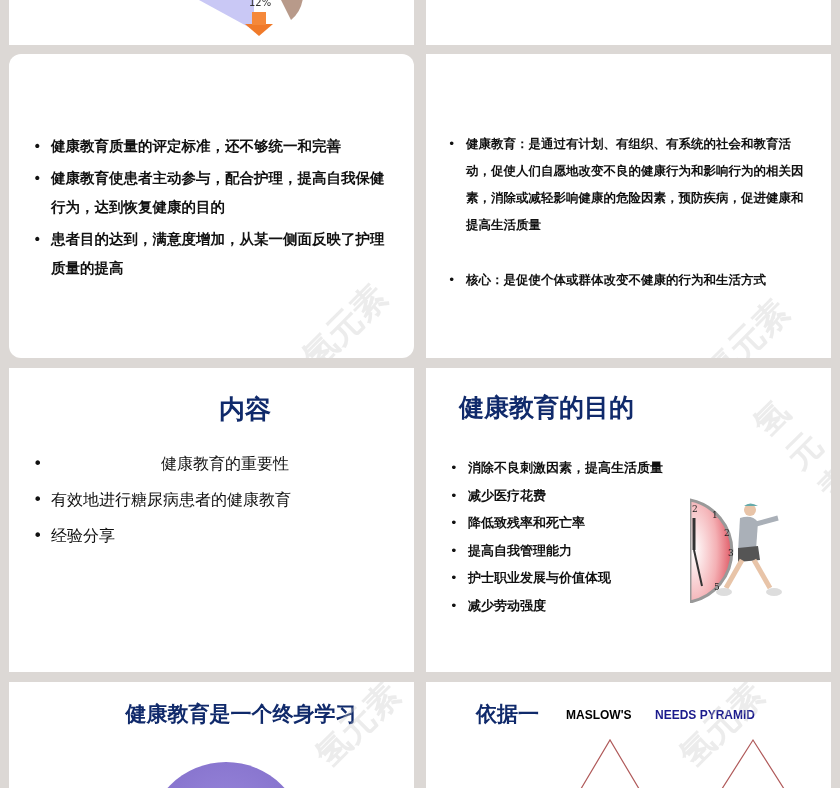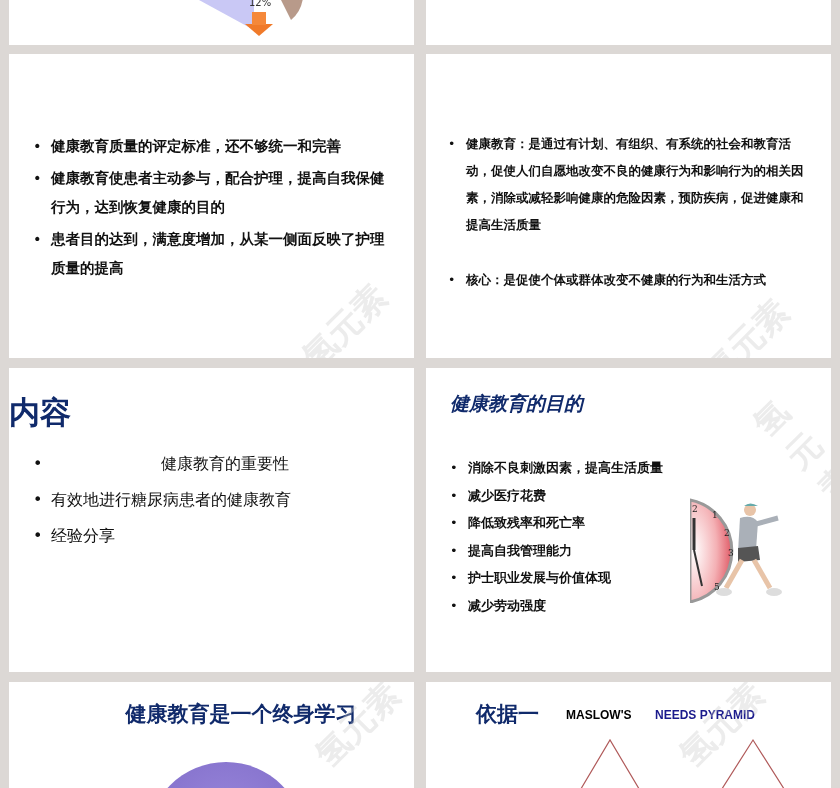--- a/index.html
+++ b/index.html
@@ -1,20 +1,20 @@
 <!DOCTYPE html>
 <html><head>
 <meta charset="utf-8">
 <style>
   html,body{margin:0;padding:0;}
   body{width:840px;height:788px;background:#dcd8d5;position:relative;overflow:hidden;font-family:"DejaVu Sans","Liberation Sans",sans-serif;}
   .slide{position:absolute;background:#fff;overflow:hidden;}
   .s1{left:9px;top:-10px;width:405px;height:55px;}
   .s2{left:426px;top:-10px;width:405px;height:55px;}
-  .s3{left:9px;top:54px;width:405px;height:304px;}
+  .s3{left:9px;top:54px;width:405px;height:304px;border-radius:12px;}
   .s4{left:426px;top:54px;width:405px;height:304px;}
   .s5{left:9px;top:368px;width:405px;height:304px;}
   .s6{left:426px;top:368px;width:405px;height:304px;}
   .s7{left:9px;top:682px;width:405px;height:120px;}
   .s8{left:426px;top:682px;width:405px;height:120px;}
   ul.bl{list-style:none;margin:0;padding:0;position:absolute;}
   ul.bl li{position:relative;padding-left:22px;color:#111;font-weight:bold;}
   ul.bl li::before{content:"•";position:absolute;left:4px;top:0;font-weight:normal;}
   .title{position:absolute;color:#102a6b;font-weight:bold;}
   .wm{position:absolute;color:rgba(200,200,200,0.35);font-size:34px;transform:rotate(-45deg);font-weight:bold;pointer-events:none;}
@@ -46,30 +46,30 @@
 
 <div class="slide s4">
   <ul class="bl" style="left:18px;top:76px;width:368px;font-size:12.5px;line-height:27px;">
     <li style="margin-bottom:28px;">健康教育：是通过有计划、有组织、有系统的社会和教育活动，促使人们自愿地改变不良的健康行为和影响行为的相关因素，消除或减轻影响健康的危险因素，预防疾病，促进健康和提高生活质量</li>
     <li>核心：是促使个体或群体改变不健康的行为和生活方式</li>
   </ul>
   <div class="wm" style="left:270px;top:265px;">氢元素</div>
 </div>
 
 <div class="slide s5">
-  <div class="title" style="left:0;width:472px;text-align:left;top:24px;font-size:31px;">内容</div>
+  <div class="title" style="left:0;width:472px;text-align:center;top:24px;font-size:26px;">内容</div>
   <ul class="bl" style="left:20px;top:78px;width:370px;font-size:16px;line-height:36px;">
     <li style="font-weight:normal;text-align:center;">健康教育的重要性</li>
     <li style="font-weight:normal;">有效地进行糖尿病患者的健康教育</li>
     <li style="font-weight:normal;">经验分享</li>
   </ul>
 </div>
 
 <div class="slide s6">
-  <div class="title" style="left:24px;top:23px;font-size:19px;font-style:italic;">健康教育的目的</div>
+  <div class="title" style="left:33px;top:23px;font-size:25px;">健康教育的目的</div>
   <ul class="bl" style="left:20px;top:86px;width:260px;font-size:13px;line-height:27.6px;">
     <li>消除不良刺激因素，提高生活质量</li>
     <li>减少医疗花费</li>
     <li>降低致残率和死亡率</li>
     <li>提高自我管理能力</li>
     <li>护士职业发展与价值体现</li>
     <li>减少劳动强度</li>
   </ul>
   <svg style="position:absolute;left:264px;top:130px;" width="100" height="105">
     <defs>

